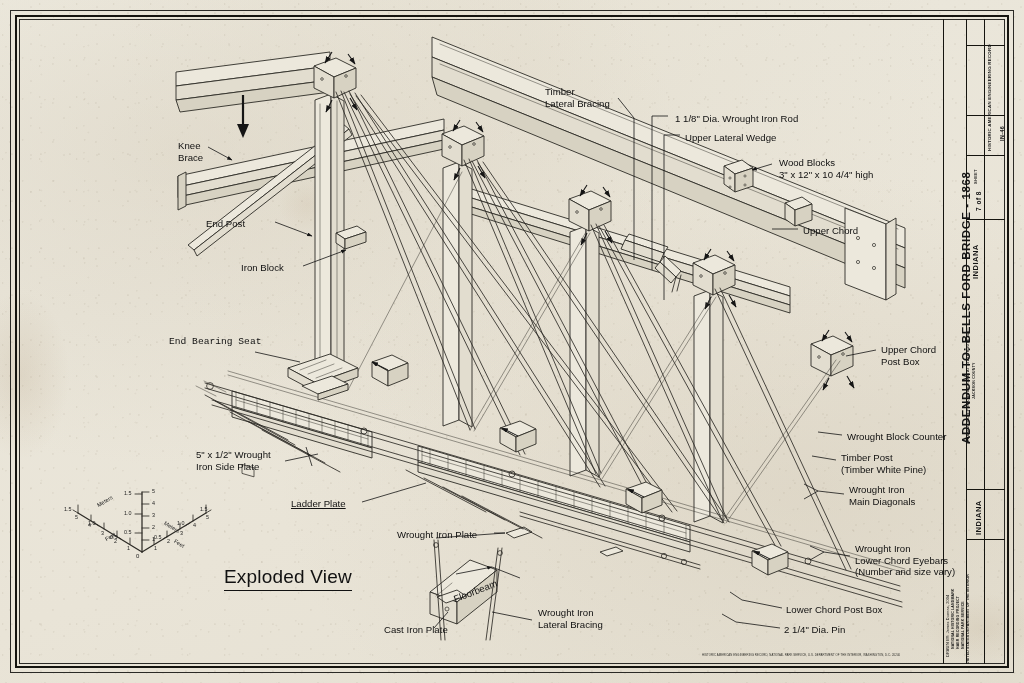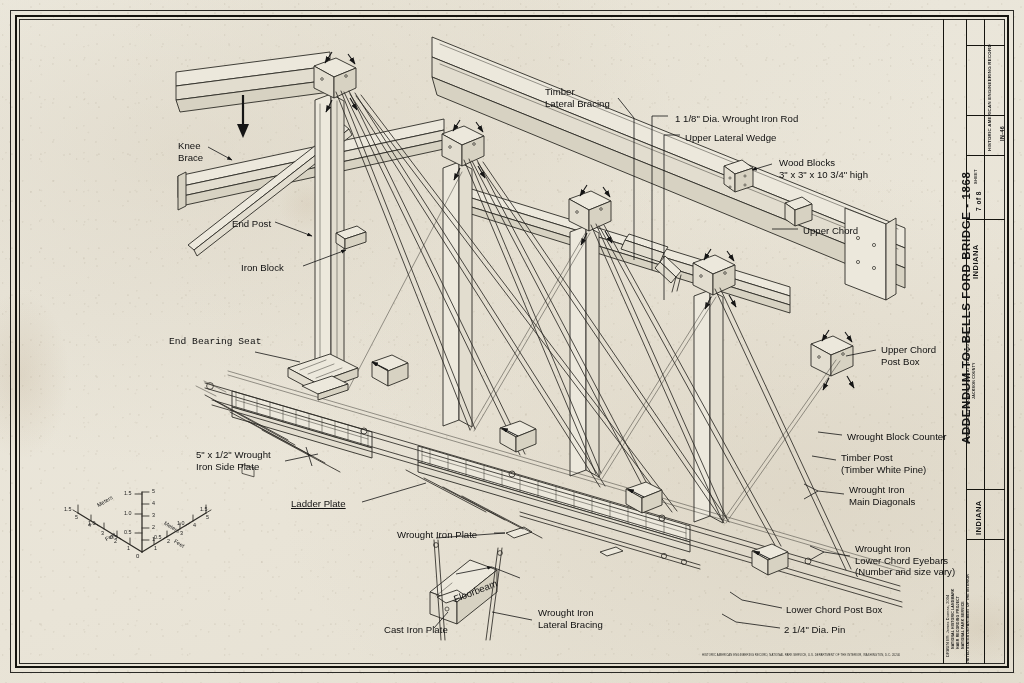--- a/index.html
+++ b/index.html
@@ -591,51 +591,52 @@
         <path d="M142,540 L149,540"></path>
         <path d="M142,494 L135,494"></path>
         <path d="M142,514 L135,514"></path>
         <path d="M142,533 L135,533"></path>
       </g>
     </g>
   </svg>
 
   <div class="lbl" style="left:178px; top:140px;">Knee
 Brace</div>
-  <div class="lbl" style="left:232px; top:218px;">End Post</div>
+  <div class="lbl" style="left:206px; top:218px;">End Post</div>
   <div class="lbl" style="left:241px; top:262px;">Iron Block</div>
   <div class="lbl" style="left:169px; top:336px;font-family:Liberation Mono, monospace;">End Bearing Seat</div>
   <div class="lbl" style="left:196px; top:449px;">5" x 1/2" Wrought
 Iron Side Plate</div>
   <div class="lbl" style="left:291px; top:498px;text-decoration:underline;">Ladder Plate</div>
   <div class="lbl" style="left:397px; top:529px;">Wrought Iron Plate</div>
   <div class="lbl" style="left:384px; top:624px;">Cast Iron Plate</div>
   <div class="lbl" style="left:538px; top:607px;">Wrought Iron
 Lateral Bracing</div>
   <div class="lbl" style="left:545px; top:86px;">Timber
 Lateral Bracing</div>
   <div class="lbl" style="left:675px; top:113px;">1 1/8" Dia. Wrought Iron Rod</div>
   <div class="lbl" style="left:685px; top:132px;">Upper Lateral Wedge</div>
   <div class="lbl" style="left:779px; top:157px;">Wood Blocks
-3" x 3" x 10 3/4" high</div>
+3" x 12" x 10 4/4" high</div>
   <div class="lbl" style="left:803px; top:225px;">Upper Chord</div>
   <div class="lbl" style="left:881px; top:344px;">Upper Chord
 Post Box</div>
   <div class="lbl" style="left:847px; top:431px;">Wrought Block Counter</div>
   <div class="lbl" style="left:841px; top:452px;">Timber Post
 (Timber White Pine)</div>
   <div class="lbl" style="left:849px; top:484px;">Wrought Iron
 Main Diagonals</div>
   <div class="lbl" style="left:855px; top:543px;">Wrought Iron
 Lower Chord Eyebars
 (Number and size vary)</div>
   <div class="lbl" style="left:786px; top:604px;">Lower Chord Post Box</div>
   <div class="lbl" style="left:784px; top:624px;">2 1/4" Dia. Pin</div>
   <div class="floorbeam-lbl" style="left:452px; top:594px;">Floorbeam</div>
 
+  <div id="exploded-title" style="left:224px; top:566px;">Exploded View</div>
 
   <div class="sc" style="left:64px; top:506px;">1.5</div>
   <div class="sc" style="left:88px; top:520px;">1.0</div>
   <div class="sc" style="left:110px; top:534px;">0.5</div>
   <div class="sc" style="left:75px; top:514px;">5</div>
   <div class="sc" style="left:88px; top:522px;">4</div>
   <div class="sc" style="left:101px; top:530px;">3</div>
   <div class="sc" style="left:114px; top:538px;">2</div>
   <div class="sc" style="left:127px; top:545px;">1</div>
   <div class="sc-ax" style="left:96px; top:503px; transform:rotate(-31deg); transform-origin:0 0;">Meters</div>

